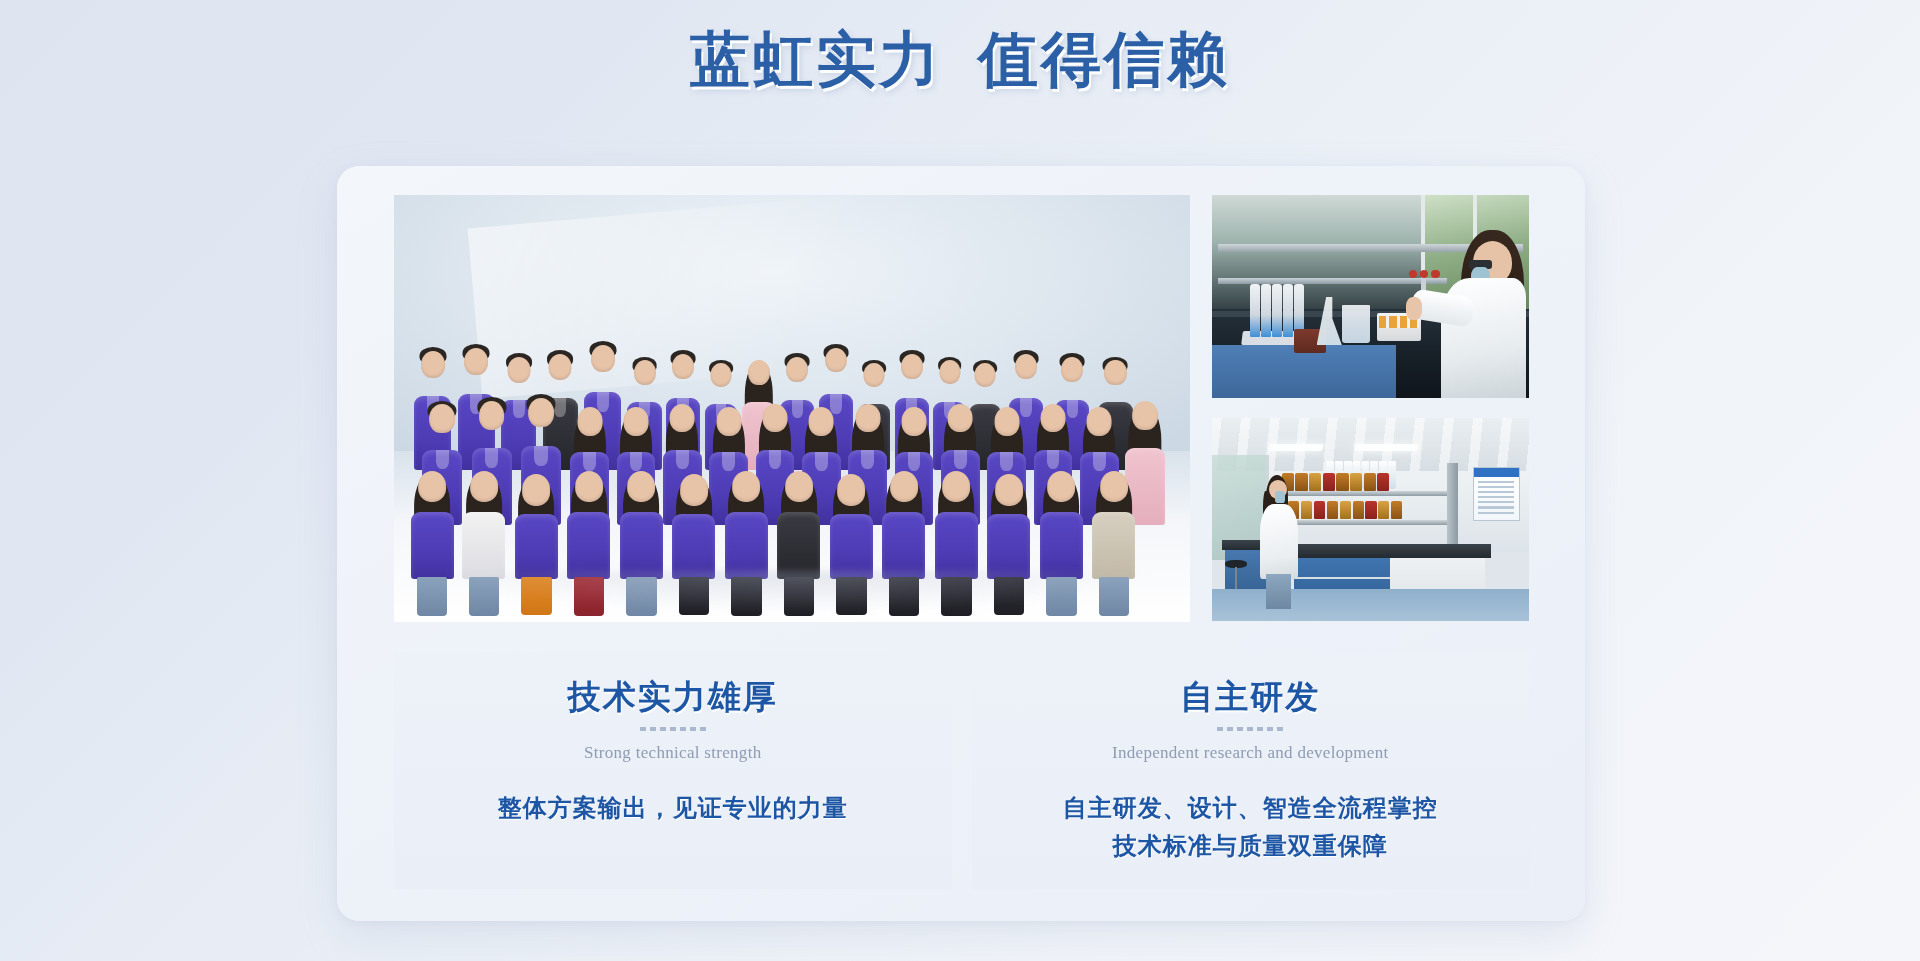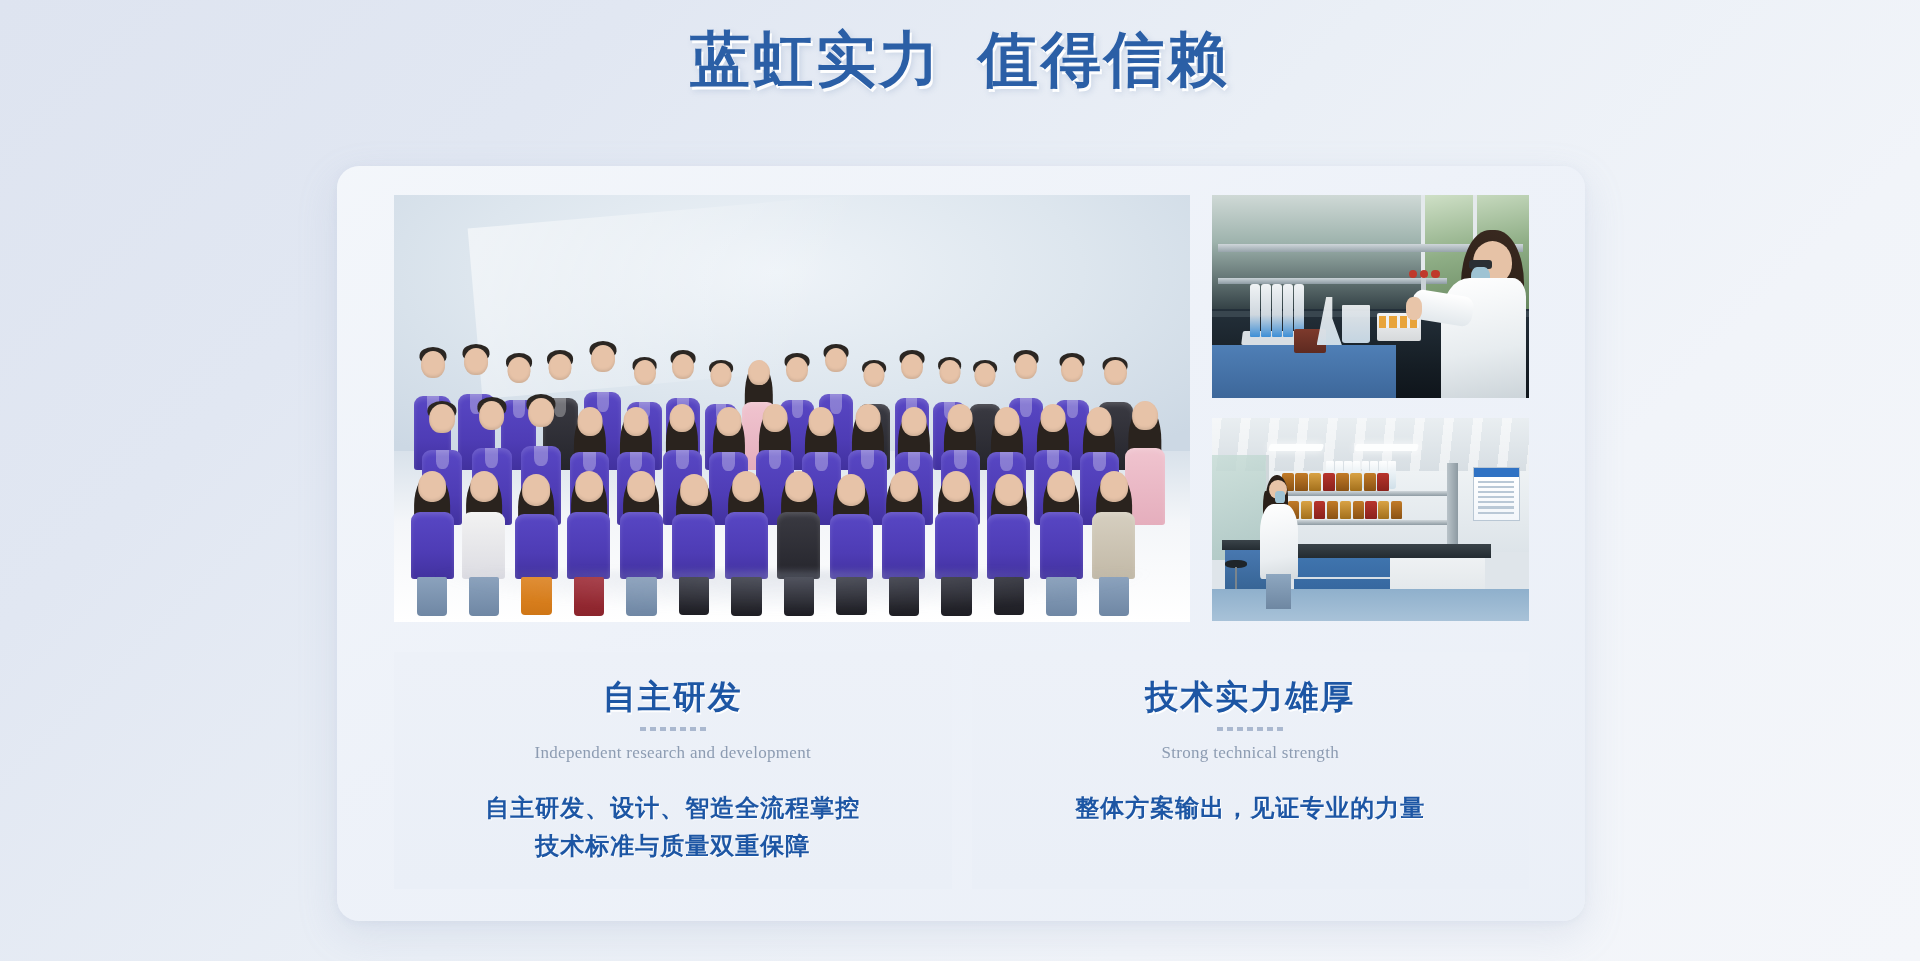--- a/index.html
+++ b/index.html
@@ -940,28 +940,28 @@
           <span class="jeans"></span>
         </div>
       </div>
 
     </div>
   </div>
 
   <div class="cards">
 
     <div class="fcard">
+      <div class="fcard-title">技术实力雄厚</div>
+      <div class="divider-dots"></div>
+      <div class="fcard-en">Strong technical strength</div>
+      <div class="fcard-desc">整体方案输出，见证专业的力量</div>
+    </div>
+
+    <div class="fcard">
       <div class="fcard-title">自主研发</div>
       <div class="divider-dots"></div>
       <div class="fcard-en">Independent research and development</div>
       <div class="fcard-desc">自主研发、设计、智造全流程掌控
 技术标准与质量双重保障</div>
     </div>
 
-    <div class="fcard">
-      <div class="fcard-title">技术实力雄厚</div>
-      <div class="divider-dots"></div>
-      <div class="fcard-en">Strong technical strength</div>
-      <div class="fcard-desc">整体方案输出，见证专业的力量</div>
-    </div>
-
   </div>
 </div>
 
 </body></html>

